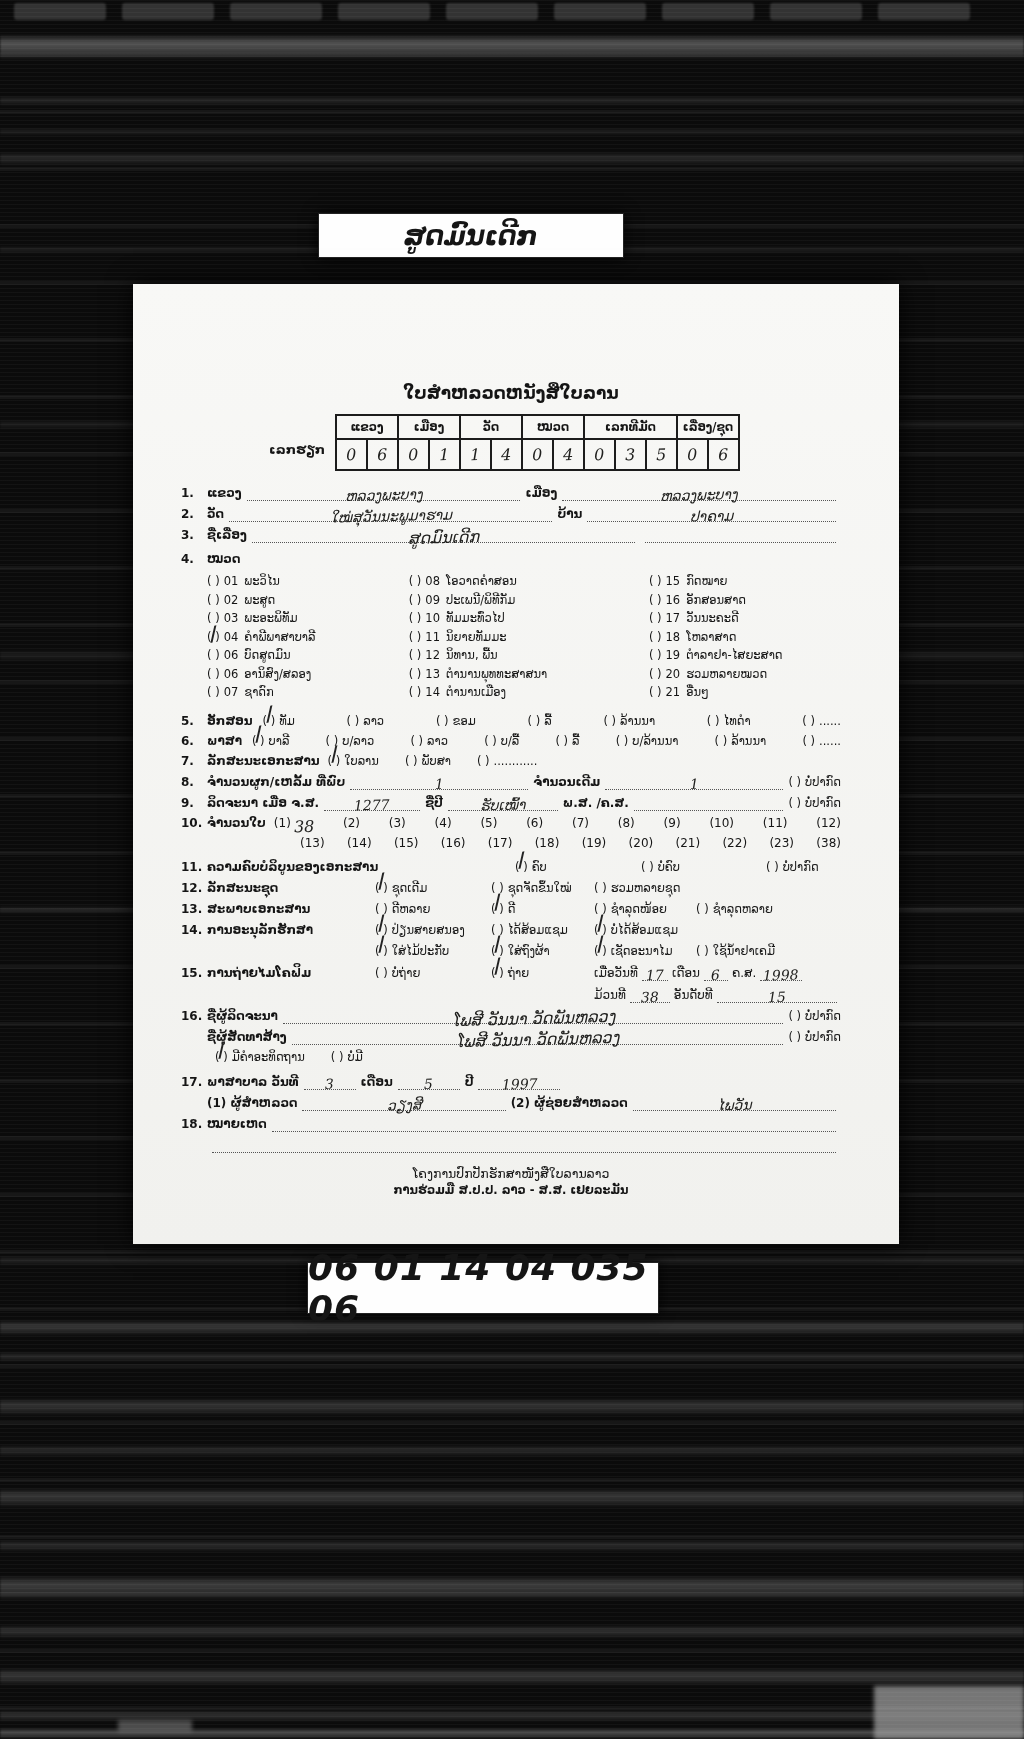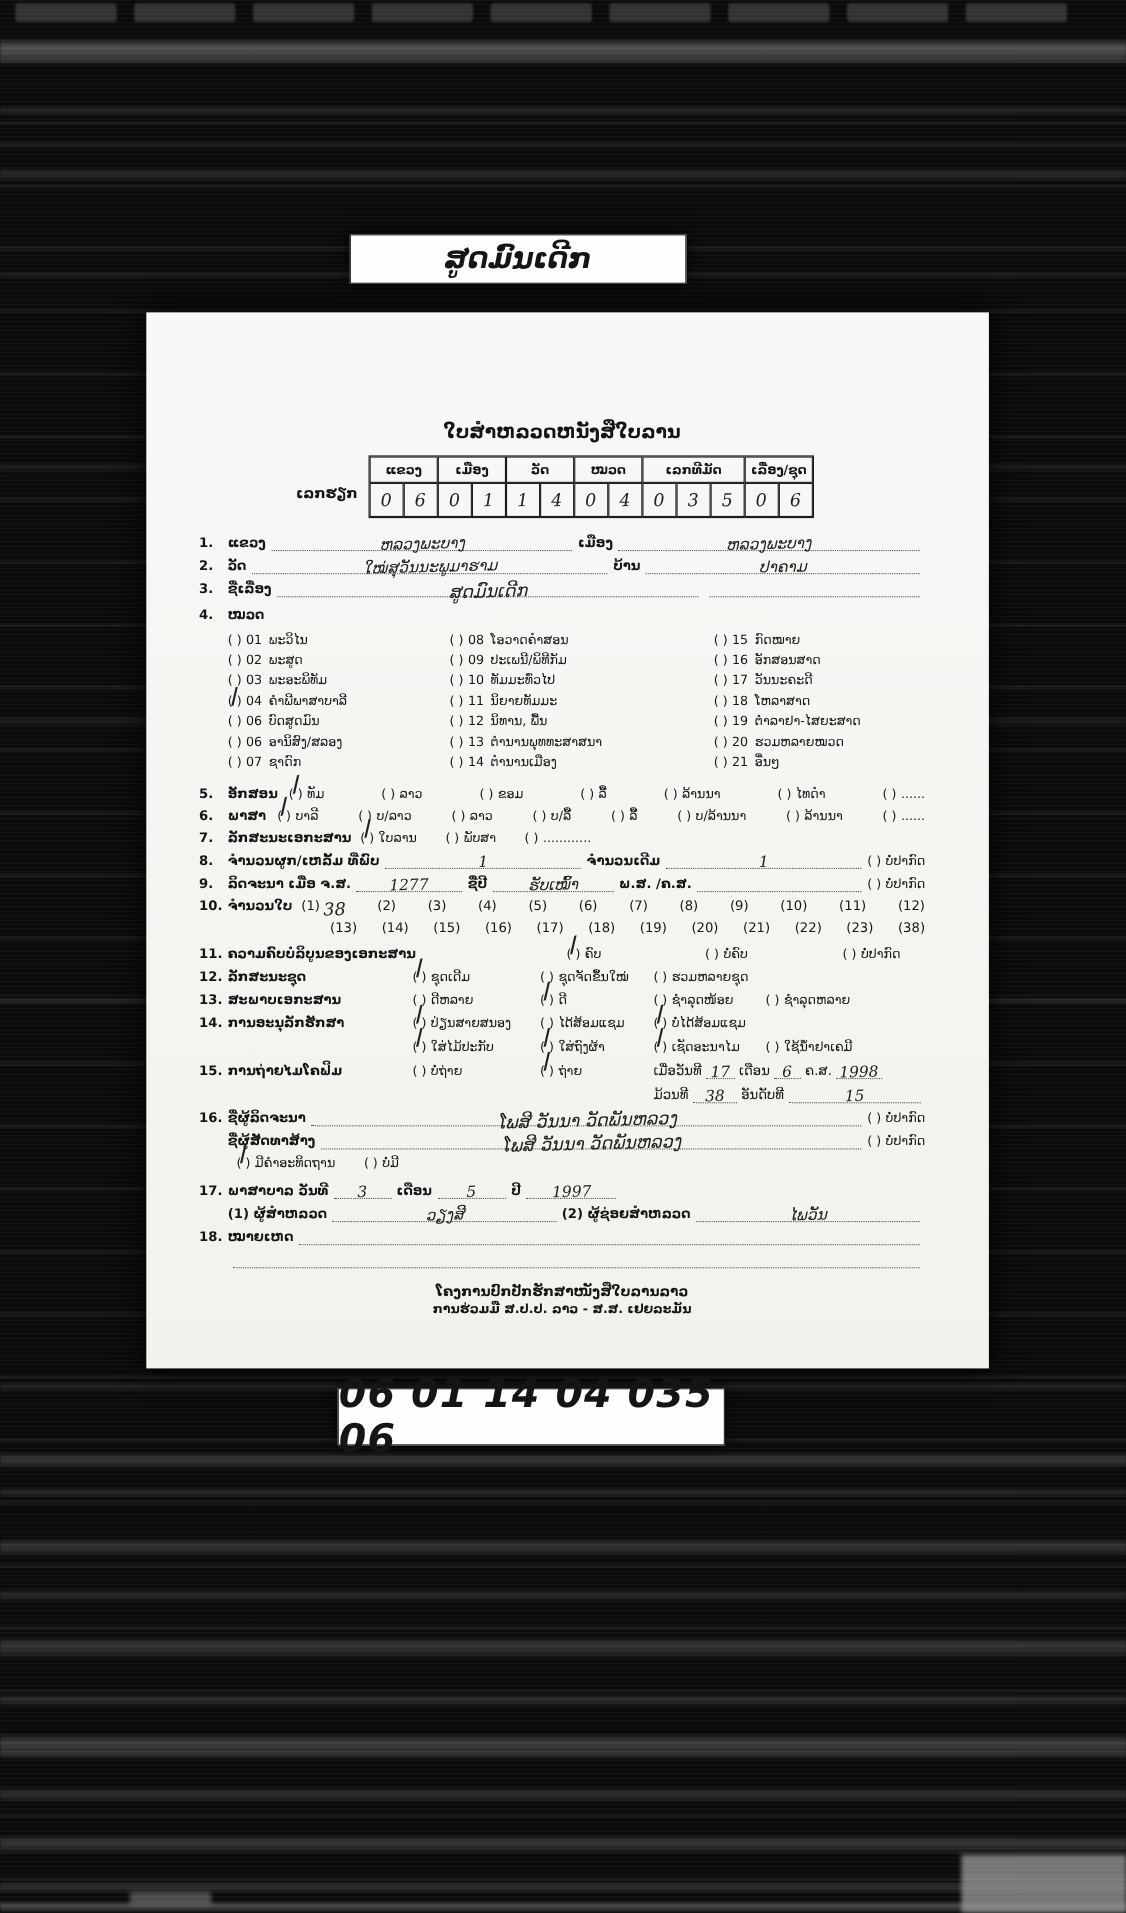--- a/index.html
+++ b/index.html
@@ -65,21 +65,21 @@
   .gA{display:grid;grid-template-columns:26px 308px 126px 125px 1fr;align-items:end;margin-bottom:6px;line-height:15px;}
   .gB{display:grid;grid-template-columns:26px 168px 116px 103px 102px 1fr;align-items:end;margin-bottom:6px;line-height:15px;}
   .date15{grid-column:span 2;display:flex;align-items:flex-end;}
   .sm{height:15px;margin:0 4px;border-bottom:1px dotted #555;display:flex;justify-content:center;align-items:flex-end;}
   
   .cells{flex:1;display:flex;justify-content:space-between;margin-left:8px;}
   .cell{display:flex;align-items:flex-end;gap:3px;}
   .cn{white-space:nowrap;}
   
   .footer{margin-top:12px;text-align:center;line-height:17px;}
-  .footer .f1{font-weight:bold;font-size:12.5px;text-align:center;}
+  .footer .f1{font-weight:normal;font-size:12.5px;text-align:center;}
   .footer .f2,.footer .f3{font-weight:600;font-size:11.5px;}
   .mt8{margin-top:9px;}
   .ind{margin-left:26px;}
 </style>
 </head>
 <body>
 
 <div class="scene">
 
   <div class="film-bg">

